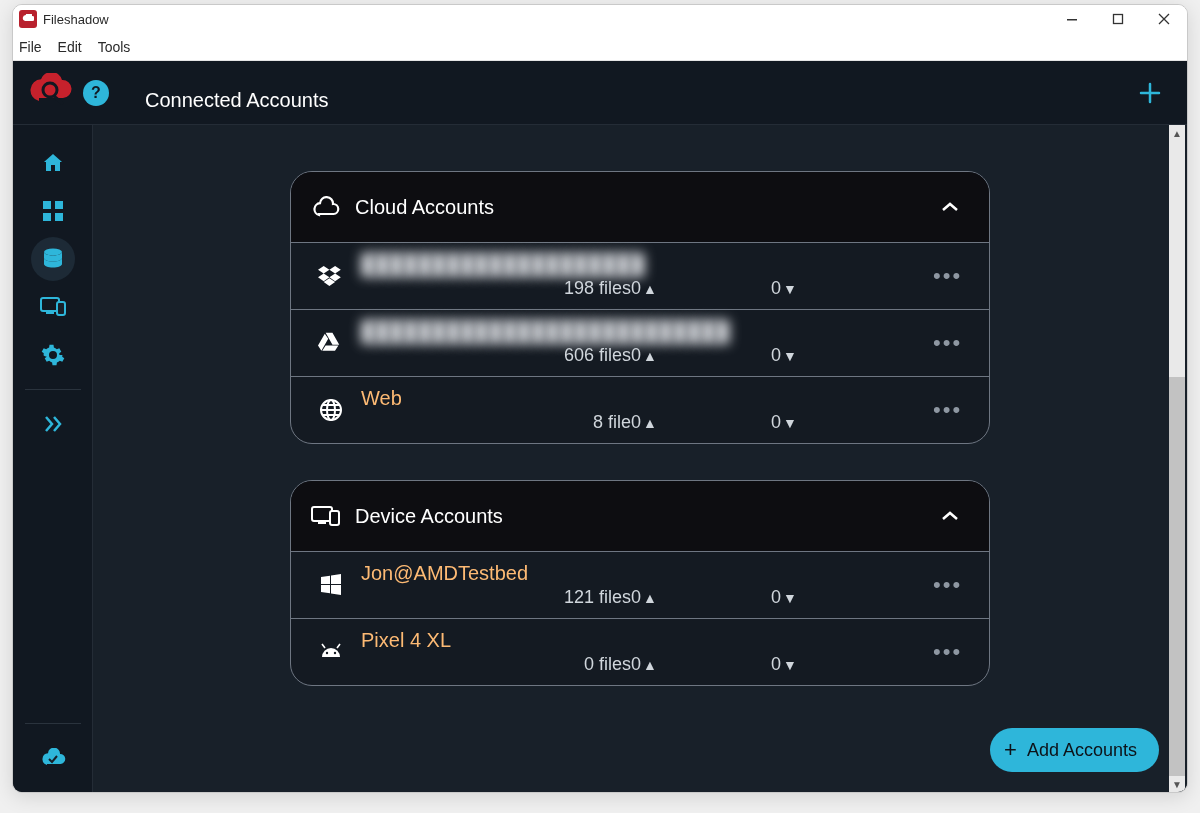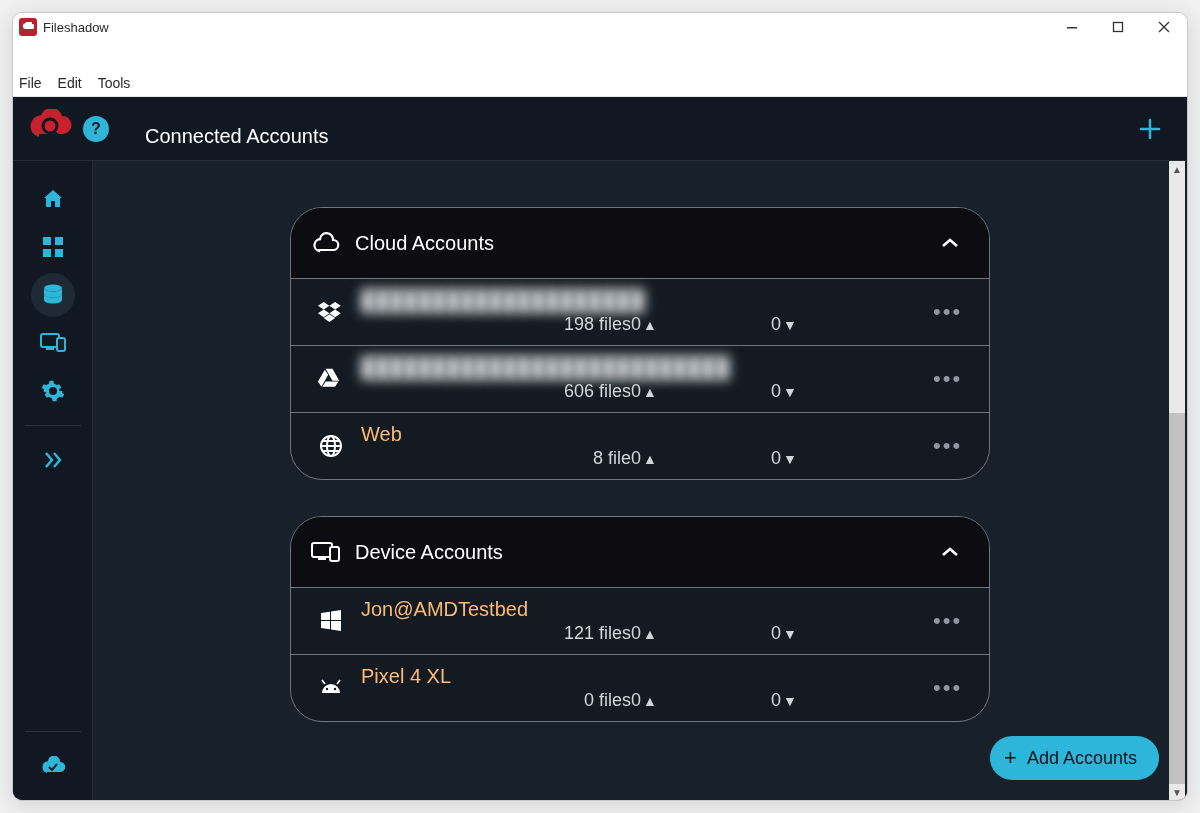--- a/index.html
+++ b/index.html
@@ -13,21 +13,21 @@
   * { box-sizing: border-box; }
   html, body {
     margin: 0; padding: 0;
     width: 1200px; height: 813px;
     font-family: "Segoe UI", Arial, sans-serif;
     background: #f0f0f0;
     overflow: hidden;
   }
   .window {
     position: absolute;
-    left: 12px; top: 12px;
+    left: 12px; top: 4px;
     width: 1176px; height: 789px;
     background: #ffffff;
     border: 1px solid #c9c9c9;
     border-radius: 10px;
     box-shadow: 0 4px 20px rgba(0,0,0,0.12);
     overflow: hidden;
     display: flex;
     flex-direction: column;
   }
   
@@ -60,21 +60,20 @@
   }
   
   .menubar {
     height: 28px;
     display: flex; align-items: center;
     padding: 0 6px;
     font-size: 14px;
     color: #2a2a2a;
     border-bottom: 1px solid #e5e5e5;
     gap: 16px;
-    margin-top: 28px;
   }
   .menubar span { cursor: default; }
   
   .app {
     flex: 1;
     display: flex;
     flex-direction: column;
     background: var(--bg-dark);
   }
   .app-header {
@@ -148,21 +147,21 @@
   .main-scroll {
     position: absolute;
     inset: 0;
     overflow-y: hidden;
     padding: 46px 0 80px 0;
   }
   .panel {
     width: 700px;
     margin: 0 auto 36px auto;
     border: 1px solid var(--row-line);
-    border-radius: 32px;
+    border-radius: 22px;
     overflow: hidden;
     background: #141a22;
   }
   .panel-header {
     background: var(--bg-darker);
     display: flex; align-items: center;
     height: 70px;
     padding: 0 30px 0 20px;
     gap: 14px;
   }

